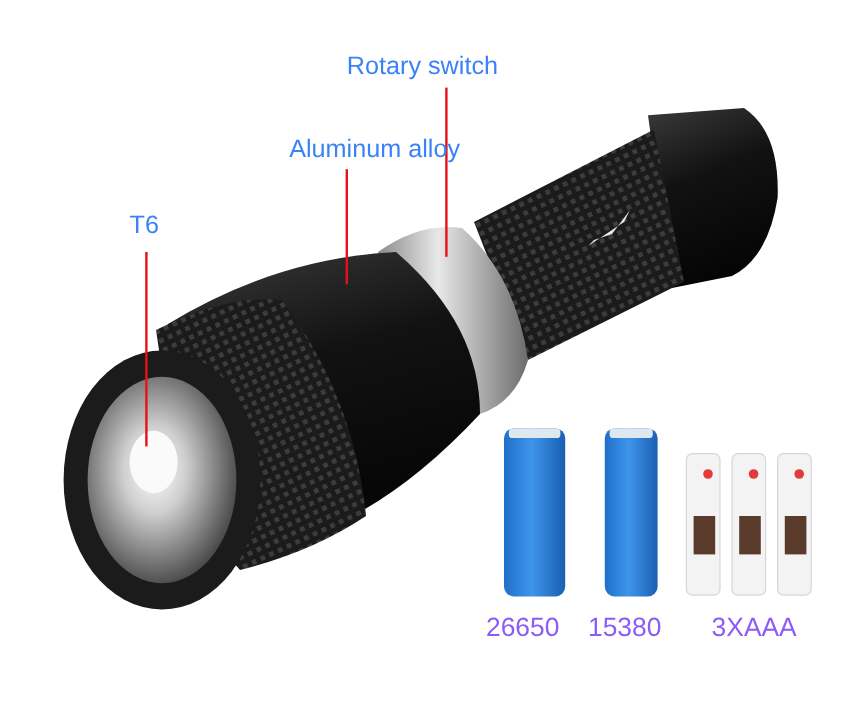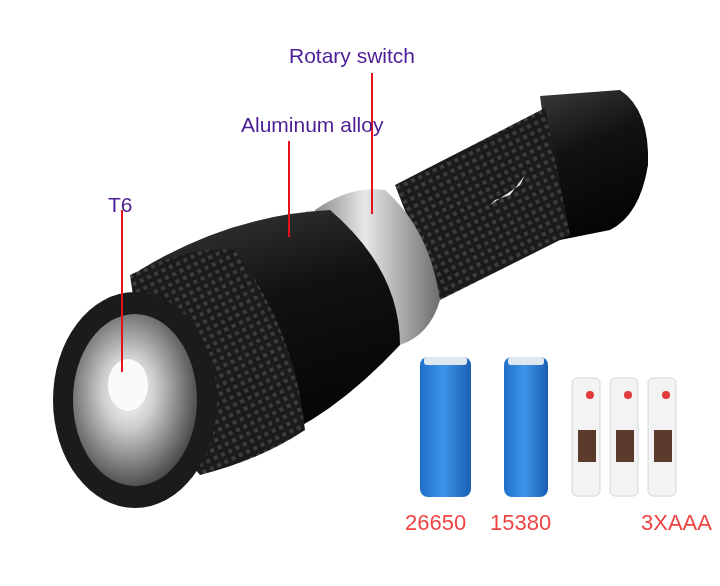--- a/index.html
+++ b/index.html
@@ -1,19 +1,19 @@
 <!DOCTYPE html>
 <html><head>
 <meta charset="utf-8">
 <style>
   html,body{margin:0;padding:0;background:#fff;}
   body{width:720px;height:586px;position:relative;overflow:hidden;font-family:"Liberation Sans",sans-serif;}
-  .label{position:absolute;color:#4c1d95;font-size:21px;white-space:nowrap;}
+  .label{position:absolute;color:#3b82f6;font-size:21px;white-space:nowrap;}
   .callout{position:absolute;width:2px;background:#e3121b;}
-  .cap{position:absolute;font-size:22px;color:#ef4444;white-space:nowrap;}
+  .cap{position:absolute;font-size:22px;color:#8b5cf6;white-space:nowrap;}
   svg{position:absolute;left:0;top:0;}
 </style>
 </head>
 <body>
 
 <svg width="720" height="586" viewBox="0 0 720 586">
   <defs>
     <linearGradient id="body" x1="0" y1="0" x2="0.3" y2="1">
       <stop offset="0" stop-color="#3a3a3a"></stop>
       <stop offset="0.45" stop-color="#121212"></stop>
@@ -73,17 +73,17 @@
     <circle cx="666" cy="395" r="4" fill="#e23b3b"></circle>
   </g>
 </svg>
 
 <div class="callout" style="left:371px;top:73px;height:141px;"></div>
 <div class="callout" style="left:288px;top:141px;height:96px;"></div>
 <div class="callout" style="left:121px;top:210px;height:162px;"></div>
 
 <div class="label" style="left:289px;top:44px;">Rotary switch</div>
 <div class="label" style="left:195px;top:113px;margin-left:46px;">Aluminum alloy</div>
-<div class="label" style="left:108px;top:193px;text-align:center;">T6</div>
+<div class="label" style="left:108px;top:176px;text-align:center;">T6</div>
 
 <div class="cap" style="left:405px;top:510px;">26650</div>
 <div class="cap" style="left:490px;top:510px;">15380</div>
-<div class="cap" style="left:593px;top:510px;margin-left:48px;">3XAAA</div>
+<div class="cap" style="left:593px;top:510px;">3XAAA</div>
 
 </body></html>

